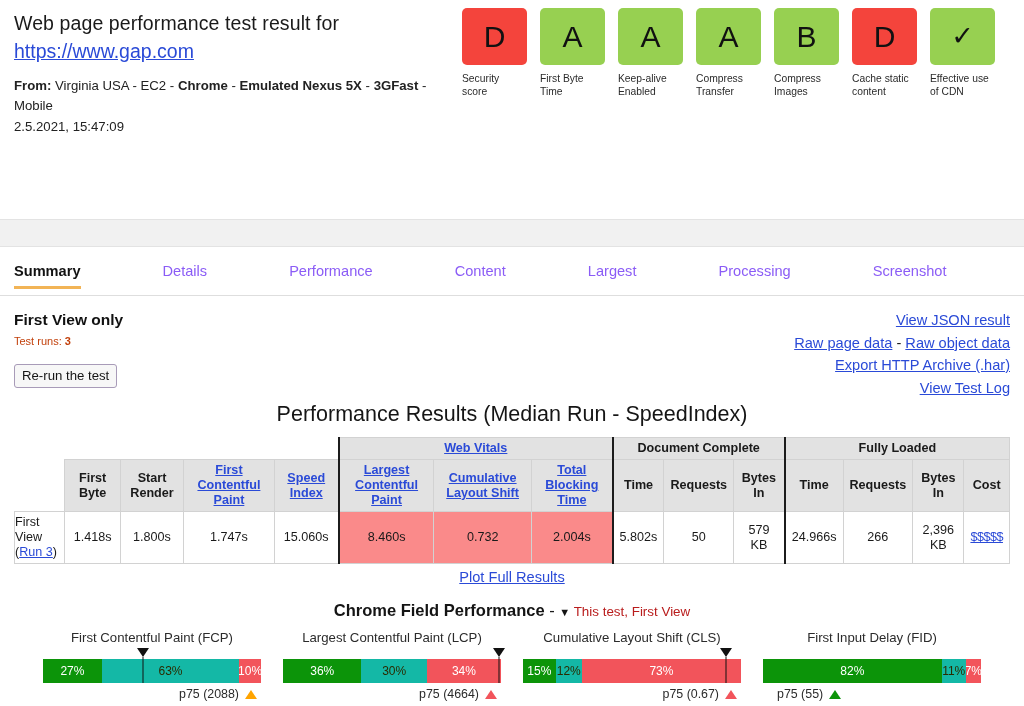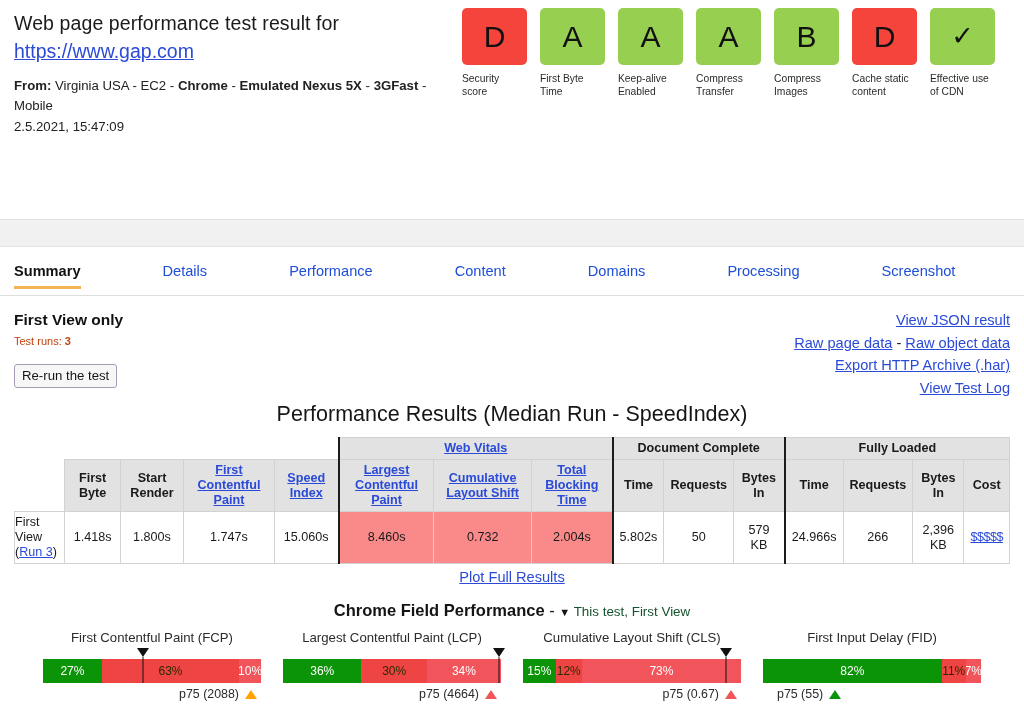--- a/index.html
+++ b/index.html
@@ -87,21 +87,21 @@
     display: flex;
     align-items: stretch;
     padding: 0 14px;
     gap: 40px;
   }
   .tab {
     display: flex; align-items: center;
     padding: 0 0 0 0;
     margin-right: 42px;
     font-size: 14.6px;
-    color: #1d4ed8;
+    color: #8b5cf6;
     position: relative;
     white-space: nowrap;
   }
   .tab:last-child { margin-right: 0; }
   .tab.active { color: #121212; font-weight: bold; }
   .tab.active::after {
     content: "";
     position: absolute;
     left: 0; right: 0; bottom: 6px;
     height: 3px;
@@ -213,21 +213,21 @@
 
   
   #field-title {
     text-align: center;
     margin-top: 16px;
     font-size: 16.5px;
     color: #141414;
   }
   #field-title .bold { font-weight: bold; }
   #field-title .dash { font-weight: normal; color: #1c1c1c; }
-  #field-title .sub { color: #14532d; font-size: 13.4px; }
+  #field-title .sub { color: #b91c1c; font-size: 13.4px; }
   #field-title .caret { font-size: 11px; }
 
   #cwv-row {
     display: flex;
     justify-content: center;
     gap: 22px;
     margin-top: 10px;
     padding: 0 14px;
   }
   .cwv { width: 218px; }
@@ -246,21 +246,21 @@
     overflow: hidden;
   }
   .seg {
     display: flex; align-items: center; justify-content: center;
     font-size: 12px;
     line-height: 1;
     overflow: hidden;
     white-space: nowrap;
   }
   .seg.good { background: #0c9409; color: #ffffff; text-align: center; }
-  .seg.ni   { background: #ef4444; color: #2b2b00; }
+  .seg.ni   { background: #14b8a6; color: #2b2b00; }
   .seg.poor { background: #f2545b; color: #ffffff; }
   .marker {
     position: absolute;
     top: -11px;
     width: 0; height: 0;
     border-left: 6px solid transparent;
     border-right: 6px solid transparent;
     border-top: 9px solid #111;
     transform: translateX(-50%);
   }
@@ -342,21 +342,21 @@
     <div class="tab">
       <span>Details</span>
     </div>
     <div class="tab">
       <span>Performance</span>
     </div>
     <div class="tab">
       <span>Content</span>
     </div>
     <div class="tab">
-      <span>Domains</span>
+      <span>Largest</span>
     </div>
     <div class="tab">
       <span>Processing</span>
     </div>
     <div class="tab">
       <span>Screenshot</span>
     </div>
     <div class="tab">
       <span>Image Analysis</span>
       <span class="ext-icon">

